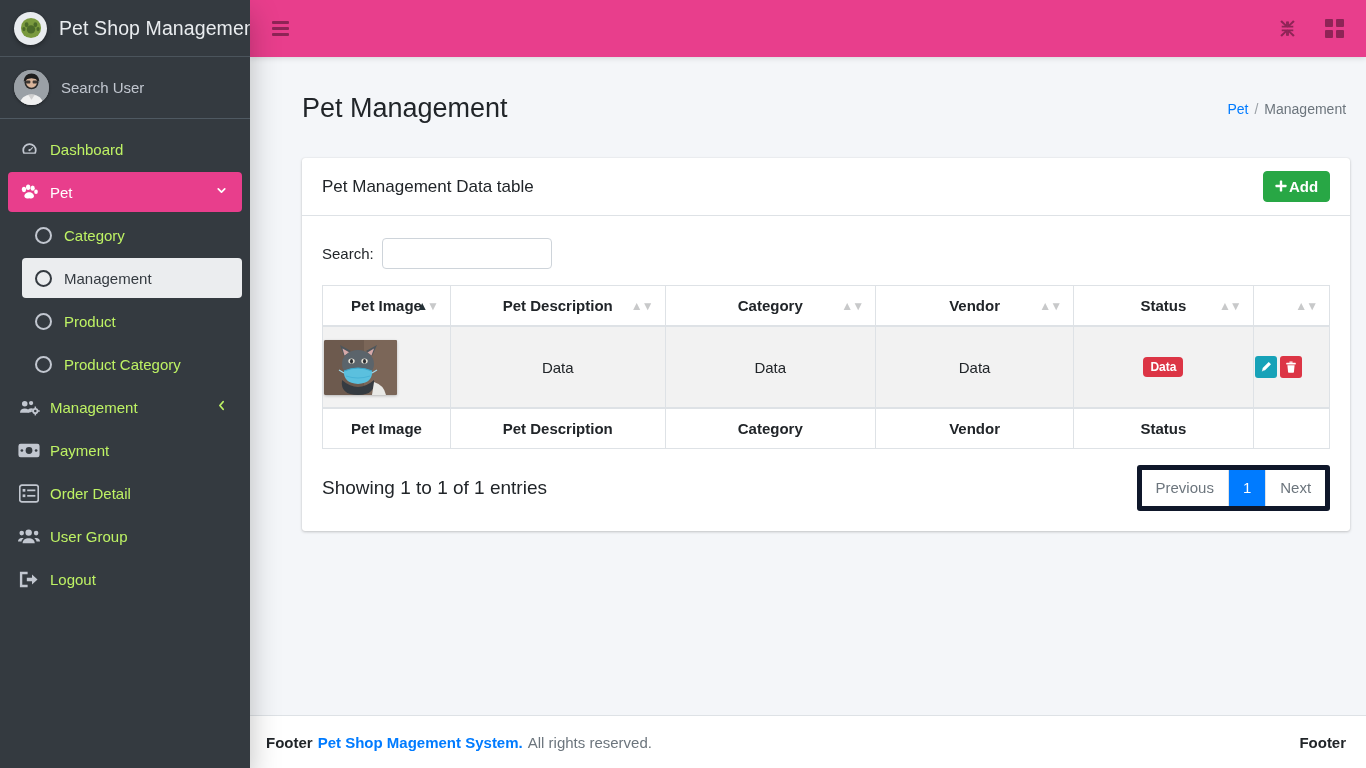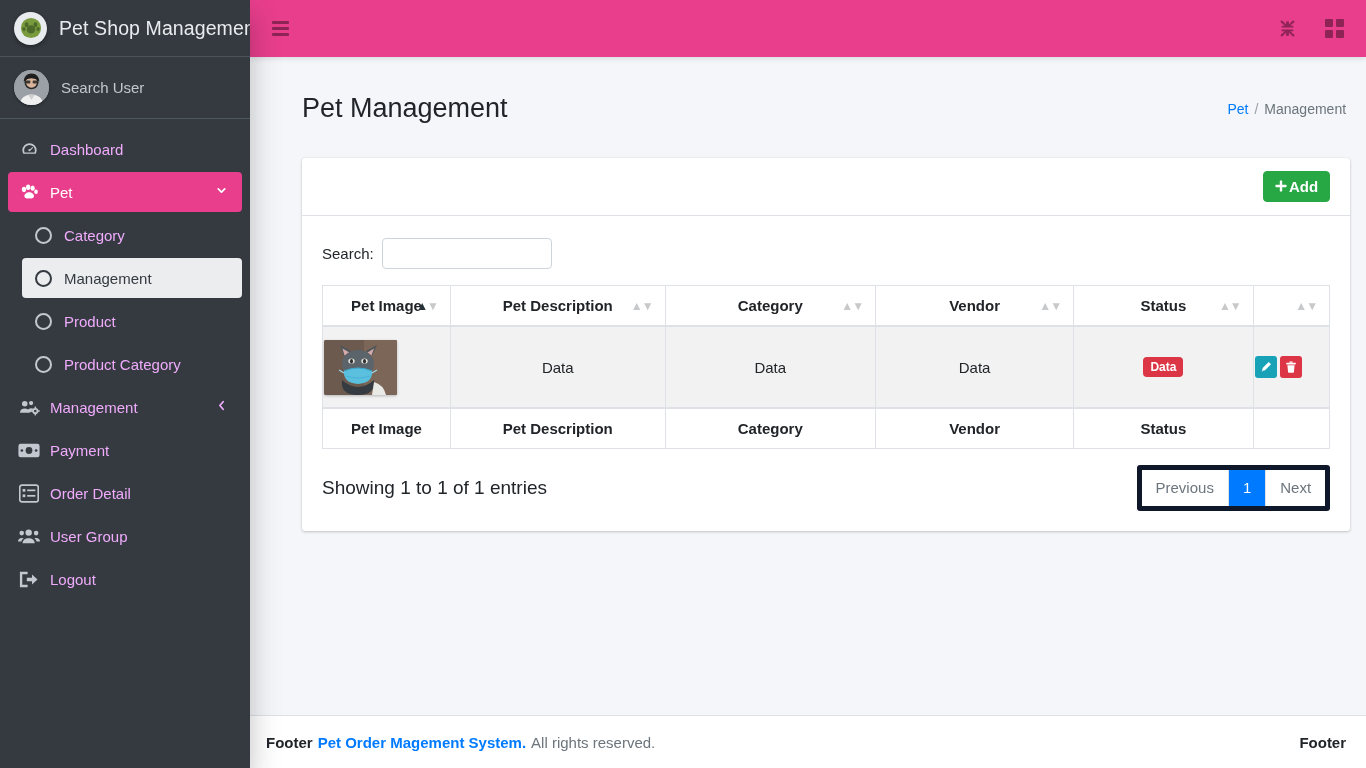--- a/index.html
+++ b/index.html
@@ -56,21 +56,21 @@
   .avatar svg { display:block; width:100%; height:100%; }
   .user-name { font-size: 15px; color: #c2c7d0; }
 
   .nav { padding: 10px 8px 0 8px; }
   .nav-item {
     display: flex; align-items: center;
     height: 40px;
     padding: 0 8px;
     border-radius: 4px;
     margin-bottom: 3px;
-    color: #f0abfc;
+    color: #bef264;
     font-size: 15px;
     position: relative;
     cursor: pointer;
   }
   .nav-item .ico {
     width: 26px; flex: 0 0 26px; margin-right: 8px;
     display: flex; align-items: center; justify-content: center;
     color: #c2c7d0;
   }
   .nav-item.active-pink {
@@ -439,20 +439,21 @@
       <div class="page-head">
         <h1 class="page-title">Pet Management</h1>
         <div class="breadcrumb">
           <a href="#">Pet</a><span class="sep">/</span><span>Management</span>
         </div>
       </div>
 
       <section class="card">
 
         <div class="card-head">
+          <div class="card-title">Pet Management Data table</div>
           <button class="btn-add">
             <span>
               <svg width="12" height="12" viewBox="0 0 14 14" fill="currentColor" aria-hidden="true">
                 <rect x="5.6" y="0.6" width="2.8" height="12.8" rx=".5"></rect>
                 <rect x="0.6" y="5.6" width="12.8" height="2.8" rx=".5"></rect>
               </svg>
             </span>
             <span>Add</span>
           </button>
         </div>
@@ -594,19 +595,19 @@
             </div>
           </div>
 
         </div>
       </section>
 
     </div>
 
     <footer class="footer">
       <b>Footer</b>
-      <a href="#" class="copy">Pet Order Magement System.</a>
+      <a href="#" class="copy">Pet Shop Magement System.</a>
       <span class="copy">All rights reserved.</span>
       <span class="right">Footer</span>
     </footer>
 
   </div>
 </div>
 
 </body></html>

